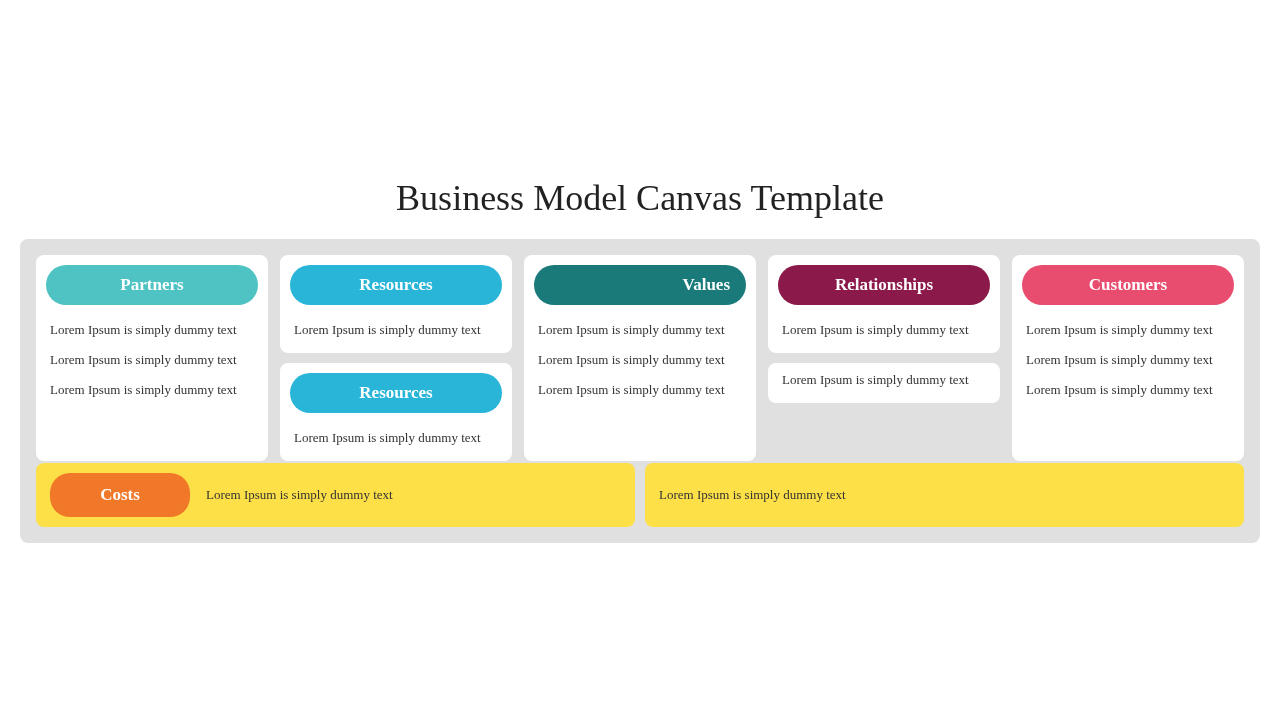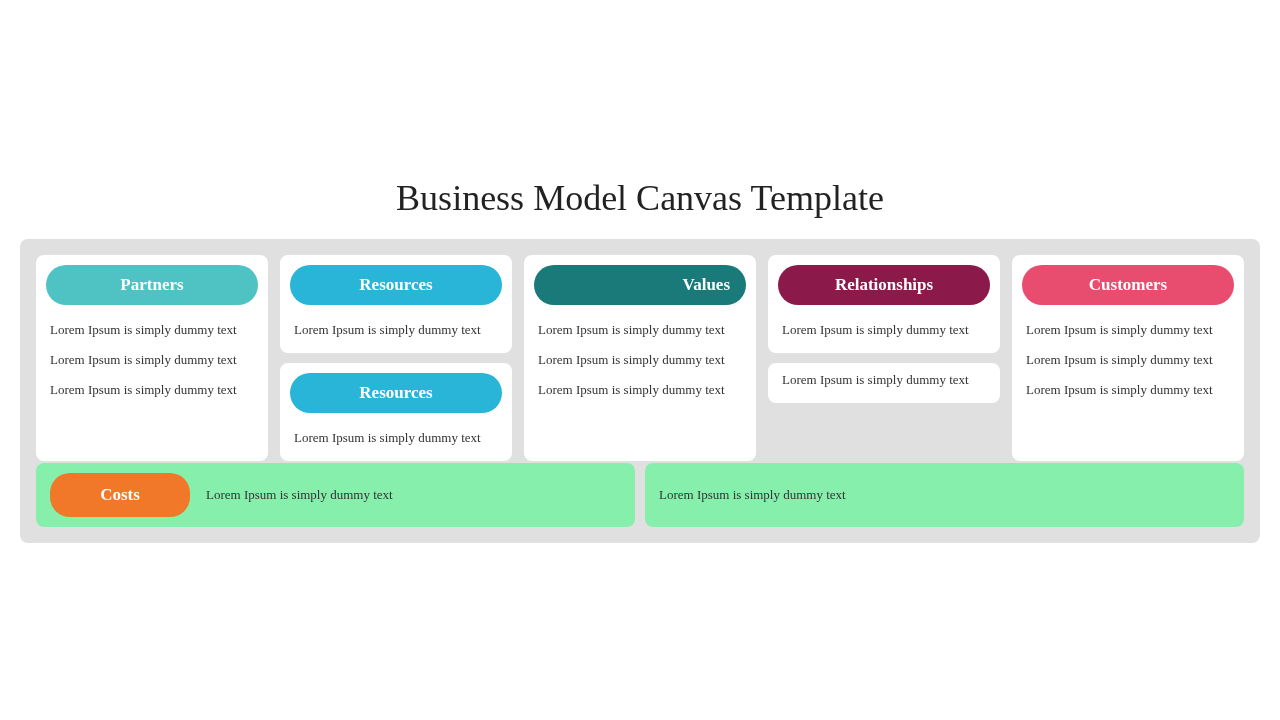--- a/index.html
+++ b/index.html
@@ -85,21 +85,21 @@
       height: 100%;
     }
 
     
     .bottom-bar {
       display: flex;
       gap: 10px;
       margin-top: 0;
     }
     .bottom-card {
-      background: #86efac;
+      background: #fde047;
       border-radius: 8px;
       display: flex;
       align-items: center;
       padding: 10px 14px;
       gap: 16px;
       flex: 1;
     }
     .bottom-label {
       border-radius: 20px;
       padding: 12px 28px;

